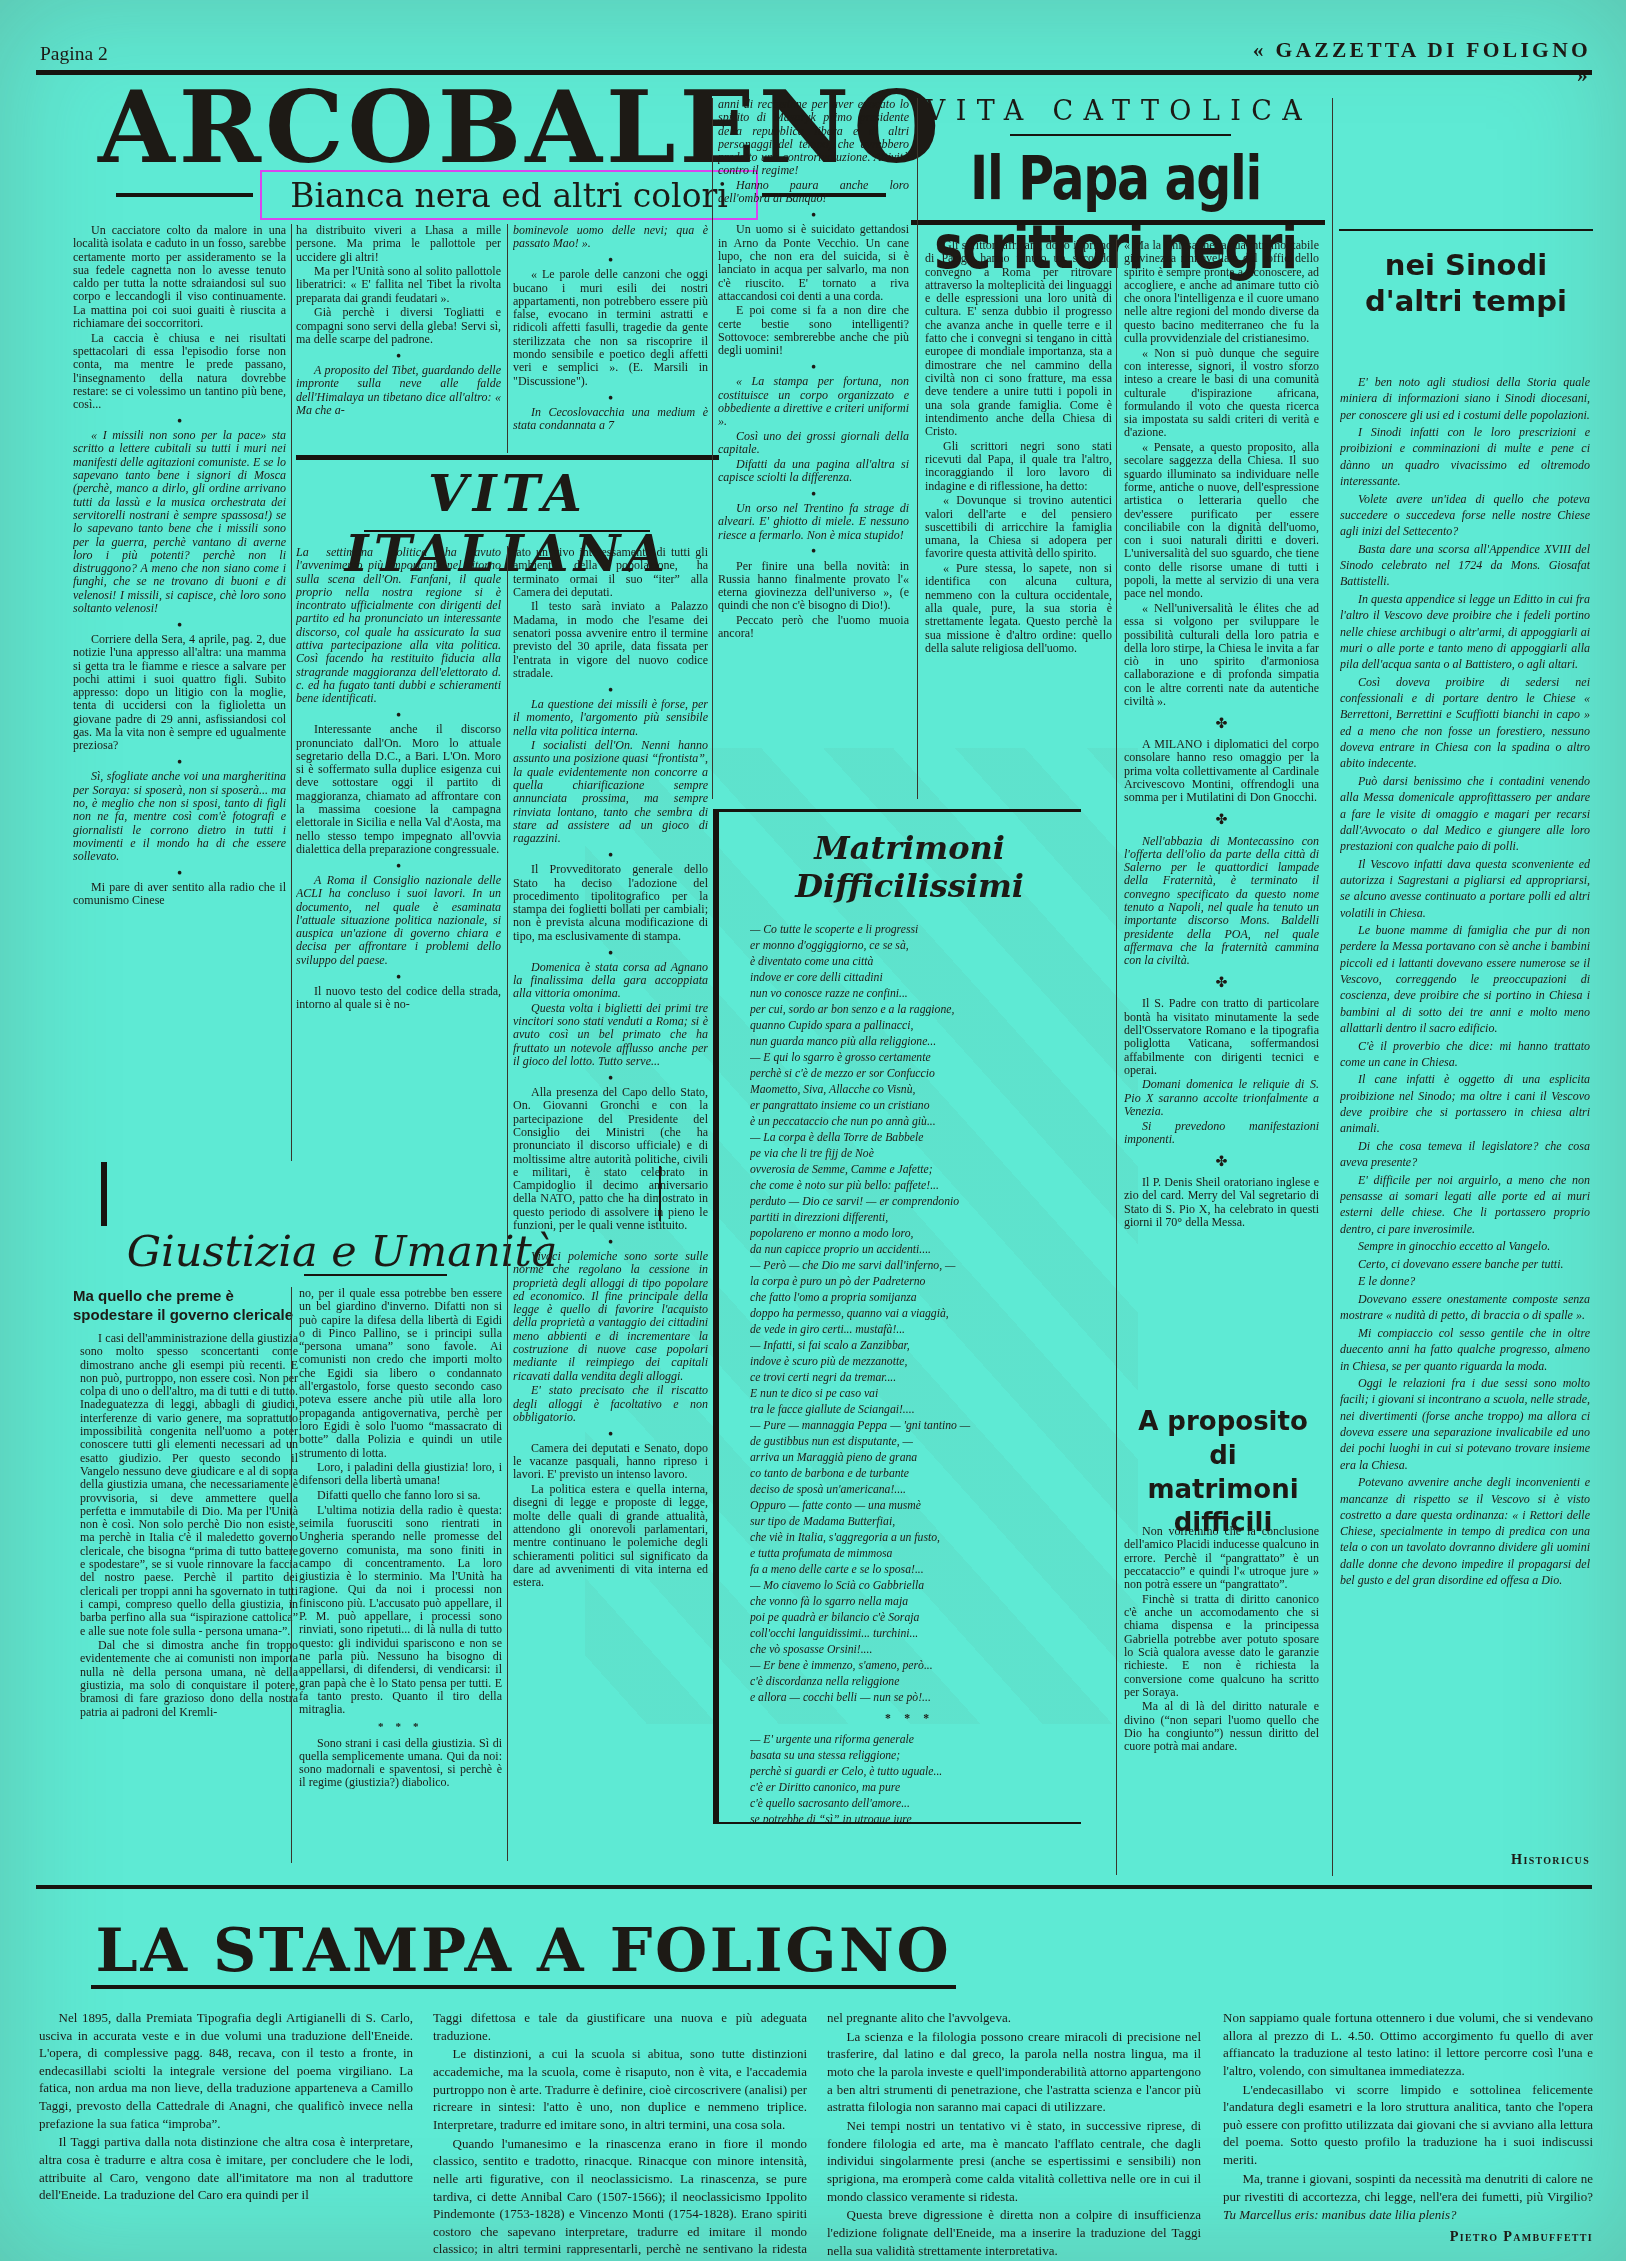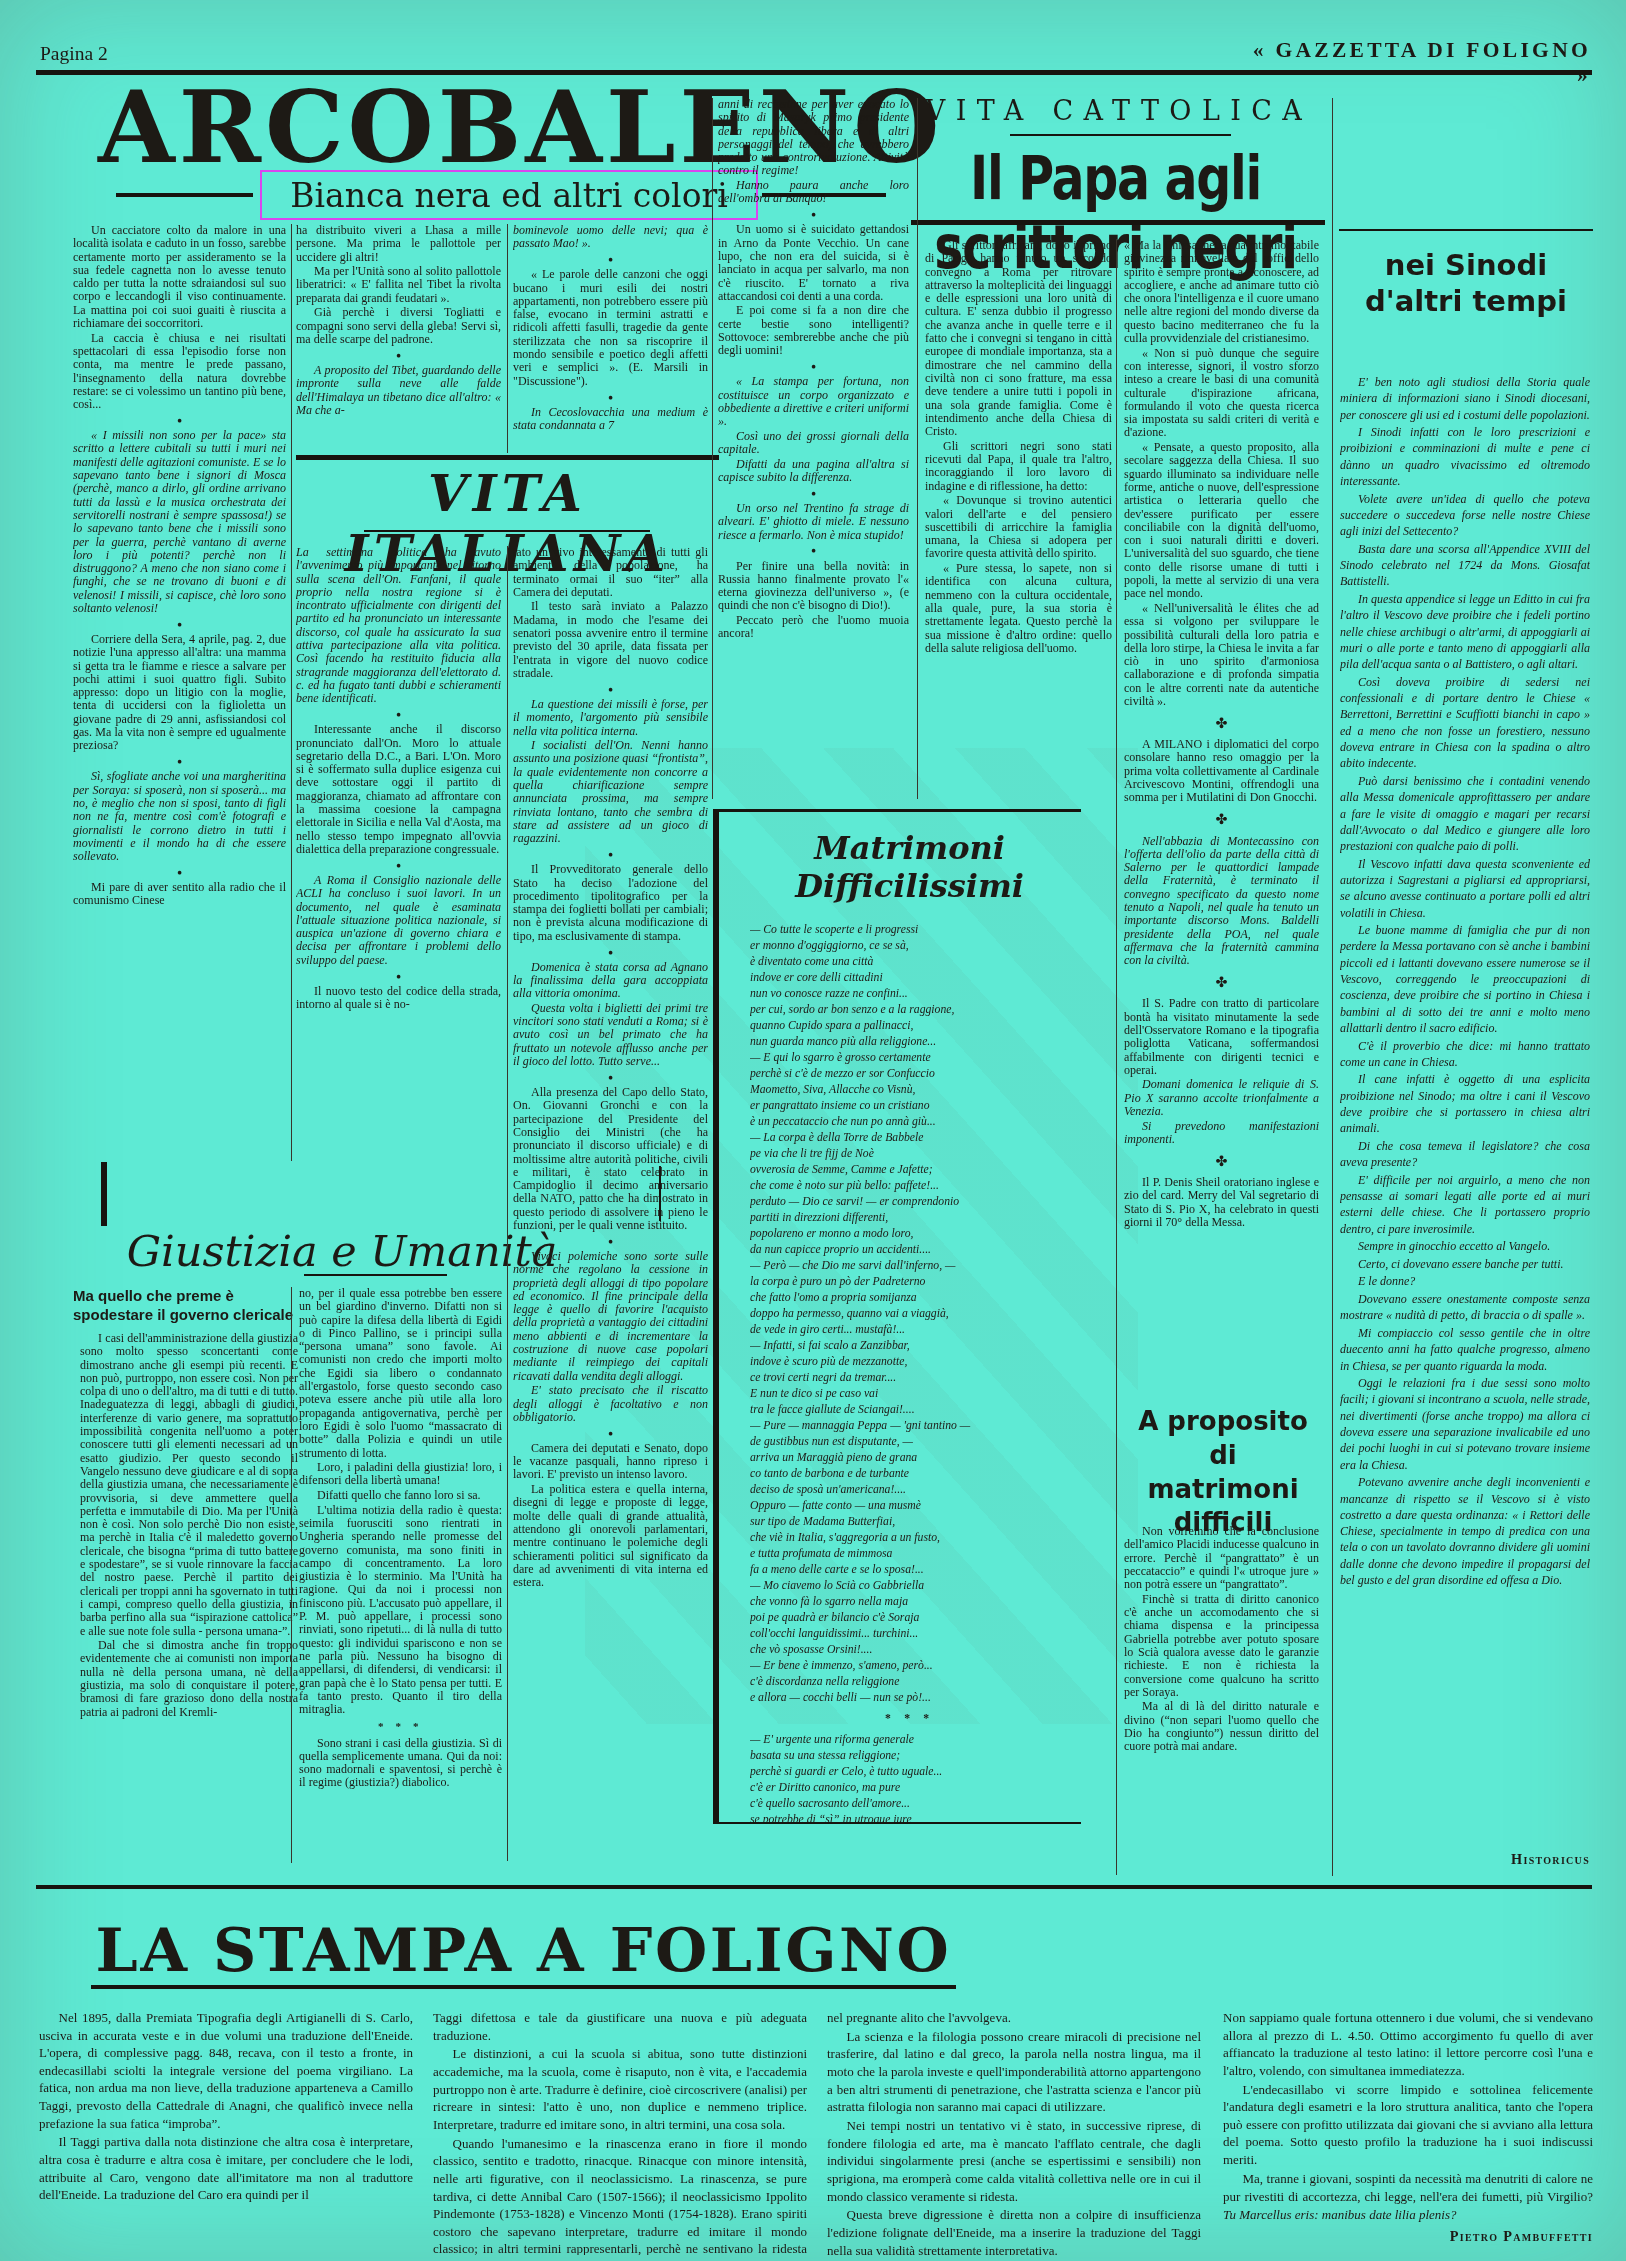--- a/index.html
+++ b/index.html
@@ -107,21 +107,21 @@
     </div>
   <div class="col t16" style="left:718px;top:98px;width:191px;height:701px;">
       <p class="it ni">anni di reclusione per aver evocato lo spirito di Masaryk primo presidente della repubblica libera e di altri personaggi del tempo, che avrebbero predetto una controrivoluzione. Attività contro il regime!</p>
       <p class="it">Hanno paura anche loro dell'ombra di Banquo!</p>
       <div class="sep sep-dot">●</div>
       <p>Un uomo si è suicidato gettandosi in Arno da Ponte Vecchio. Un cane lupo, che non era del suicida, si è lanciato in acqua per salvarlo, ma non c'è riuscito. E' tornato a riva attaccandosi coi denti a una corda.</p>
       <p>E poi come si fa a non dire che certe bestie sono intelligenti? Sottovoce: sembrerebbe anche che più degli uomini!</p>
       <div class="sep sep-dot">●</div>
       <p class="it">« La stampa per fortuna, non costituisce un corpo organizzato e obbediente a direttive e criteri uniformi ».</p>
       <p class="it">Così uno dei grossi giornali della capitale.</p>
-      <p class="it">Difatti da una pagina all'altra si capisce subito la differenza.</p>
+      <p class="it">Difatti da una pagina all'altra si capisce sciolti la differenza.</p>
       <div class="sep sep-dot">●</div>
       <p class="it">Un orso nel Trentino fa strage di alveari. E' ghiotto di miele. E nessuno riesce a fermarlo. Non è mica stupido!</p>
       <div class="sep sep-dot">●</div>
       <p>Per finire una bella novità: in Russia hanno finalmente provato l'« eterna giovinezza dell'universo », (e quindi che non c'è bisogno di Dio!).</p>
       <p>Peccato però che l'uomo muoia ancora!</p>
     </div>
 
   <div class="vc-kicker">VITA CATTOLICA</div>
   <div class="rule" style="left:1010px;top:134px;width:221px;height:2px;"></div>
   <div class="vc-headline">Il Papa agli scrittori negri</div>

